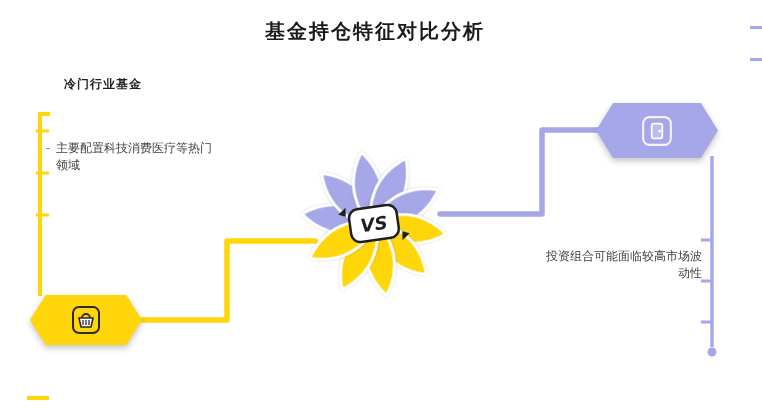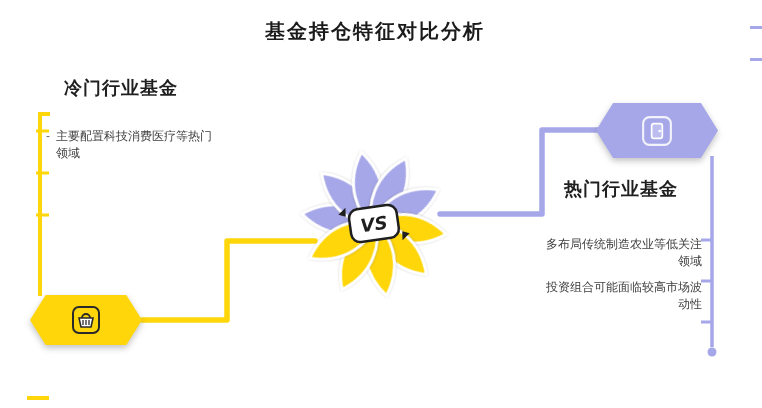--- a/index.html
+++ b/index.html
@@ -6,26 +6,26 @@
   #canvas{
     position:relative;width:762px;height:408px;background:#fff;overflow:hidden;
     font-family:"Liberation Sans","DejaVu Sans",sans-serif;color:#404040;
   }
   
   .page-title{
     position:absolute;top:18px;left:0;right:12px;text-align:center;
     font-size:20px;font-weight:bold;color:#1b1b1b;letter-spacing:2px;
   }
   
-  .col-heading{position:absolute;font-size:18px;font-weight:bold;color:#1f1f1f;letter-spacing:1px;}
+  .col-heading{position:absolute;font-size:12px;font-weight:bold;color:#1f1f1f;letter-spacing:1px;}
   .left-heading{left:64px;top:76px;}
   .right-heading{left:540px;top:177px;width:162px;text-align:center;}
   
   ul.bullets{list-style:none;margin:0;padding:0;position:absolute;font-size:12px;line-height:1.38;}
-  ul.bullets li{margin:4px 0 10px 0;}
+  ul.bullets li{margin:16px 0 10px 0;}
   .left-bullets{left:46px;top:124px;width:186px;}
   .left-bullets li{display:flex;gap:6px;}
   .left-bullets li::before{content:"-";color:#6a6a6a;flex:none;}
   .left-bullets li span{display:block;width:162px;}
   .right-bullets{left:540px;top:232px;width:162px;text-align:right;}
   .right-bullets li{margin-bottom:9px;}
   
   svg.overlay{position:absolute;left:0;top:0;z-index:1;}
   .petal-purple{fill:#a6a7e9;stroke:#fff;stroke-width:3;filter:drop-shadow(0 1px 1px rgba(80,80,80,.4));}
   .petal-yellow{fill:#ffd60a;stroke:#fff;stroke-width:3;filter:drop-shadow(0 1px 1px rgba(80,80,80,.4));}
@@ -93,23 +93,21 @@
 
   <div class="page-title text-block">基金持仓特征对比分析</div>
 
   <div class="col-heading left-heading text-block">冷门行业基金</div>
   <ul class="bullets left-bullets text-block">
     <li>
         <span>主要配置科技消费医疗等热门领域</span>
       </li>
   </ul>
 
-  <div class="col-heading right-heading text-block">热门行业基金</div>
   <ul class="bullets right-bullets text-block">
-    <li>多布局传统制造农业等低关注领域</li>
     <li>投资组合可能面临较高市场波动性</li>
   </ul>
 
   <div class="badge-wrap badge-left-wrap">
     <div class="badge badge-left">
       <svg width="30" height="30" viewBox="0 0 30 30">
         <rect x="2" y="2" width="26" height="26" rx="6" fill="none" stroke="#2a2a2a" stroke-width="2"></rect>
         <path d="M11,13 a4,4 0 0 1 8,0" fill="none" stroke="#2a2a2a" stroke-width="1.8"></path>
         <path d="M8,13 h14 l-2,9 h-10 z" fill="#ffffff" stroke="#2a2a2a" stroke-width="1.6"></path>
         <path d="M12,15 v5 M15,15 v5 M18,15 v5" stroke="#2a2a2a" stroke-width="1.3"></path>

